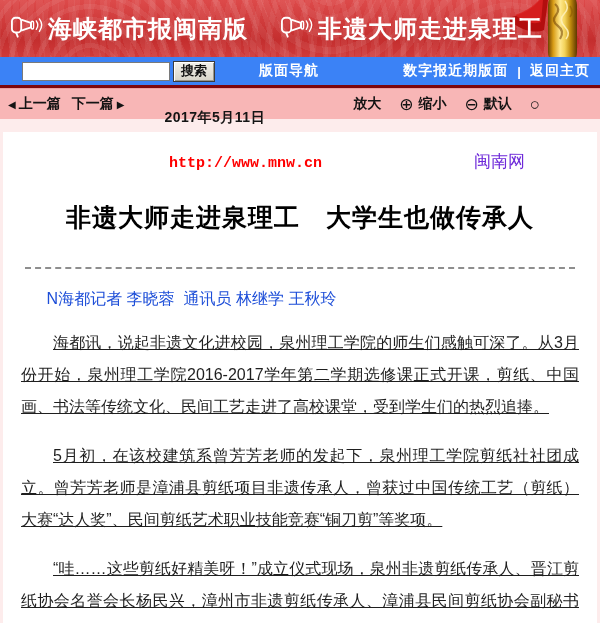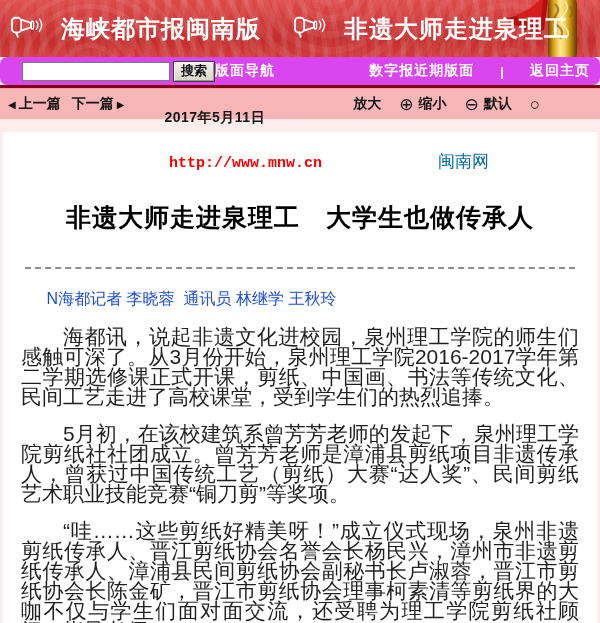--- a/index.html
+++ b/index.html
@@ -24,59 +24,59 @@
   .banner::before {
     content: "";
     position: absolute; inset: 0;
     background:
       repeating-radial-gradient(circle at 15% 130%, rgba(255,255,255,.07) 0 5px, transparent 5px 13px),
       repeating-radial-gradient(circle at 55% -30%, rgba(255,255,255,.06) 0 7px, transparent 7px 16px),
       repeating-radial-gradient(circle at 85% 120%, rgba(255,255,255,.05) 0 6px, transparent 6px 15px);
     pointer-events: none;
   }
   .brand {
-    display: flex; align-items: center; gap: 17px;
+    display: flex; align-items: center; gap: 4px;
     color: #fff; font-weight: bold;
     font-size: 24px; letter-spacing: 1px;
     z-index: 1; white-space: nowrap;
   }
   .brand + .brand { margin-left: 32px; }
   .banner-deco { position: absolute; right: 12px; top: 0; z-index: 0; }
 
   
   .toolbar {
     height: 28px;
-    background: #d946ef;
+    background: #3b82f6;
     display: flex; align-items: center;
     padding: 0 10px 0 22px;
     color: #fff;
-    position: relative; z-index: 2; border-radius: 7px;
+    position: relative; z-index: 2;
   }
   .search-input {
     width: 140px; height: 17px;
     border: 1px solid #7a7a7a;
     background: #fff;
     font-size: 12px; padding: 0 3px;
   }
   .search-btn {
     height: 21px; margin-left: 3px; padding: 0 7px;
     background: linear-gradient(#f4f2ec, #d8d4c8);
     border: 1px solid #3c3c3c;
     box-shadow: inset 1px 1px 0 #ffffff, inset -1px -1px 0 #9a9689;
     font-size: 13px; font-weight: bold; color: #111;
     font-family: inherit; cursor: pointer;
   }
   .toolbar-link {
     color: #fff; font-weight: bold; font-size: 14px;
     text-decoration: none; letter-spacing: 1px; cursor: pointer;
   }
-  .board-nav { }
+  .board-nav { margin-left: 44px; }
   .toolbar-right {
     margin-left: auto;
-    display: flex; align-items: center; gap: 26px;
+    display: flex; align-items: center; gap: 9px;
   }
   .toolbar-sep { font-weight: bold; font-size: 13px; }
 
   .maroon-line { height: 3px; background: #7d070c; }
 
   
   .pagenav {
     height: 30px;
     background: #f8b6b6;
     border-top: 1px solid #ec9f9f;
@@ -101,22 +101,22 @@
     box-sizing: border-box;
   }
   .meta-row { display: flex; align-items: baseline; }
   .article-url {
     margin-left: 148px;
     font-family: "Liberation Mono", "DejaVu Sans Mono", monospace;
     font-weight: bold; font-size: 15px;
     color: #ff0000; text-decoration: none; cursor: pointer;
   }
   .site-name {
-    margin-left: auto; margin-right: 90px;
-    color: #0369a1; font-size: 17px;
+    margin-left: auto; margin-right: 54px;
+    color: #6d28d9; font-size: 17px;
     text-decoration: none; cursor: pointer; font-family: Liberation Mono, monospace;
   }
   .article-title {
     margin: 28px 0 0;
     text-align: center;
     font-size: 25px; font-weight: bold; color: #000;
     letter-spacing: 1px;
     white-space: pre-wrap;
   }
   .dash-rule {
@@ -125,22 +125,22 @@
     border-top: 2px dashed #8e8e8e;
   }
   .byline {
     margin: 20px 0 0;
     font-size: 16px; color: #1d4ed8;
     text-indent: 1.6em;
     white-space: pre-wrap;
   }
   .article-p {
     margin: 17px 0 0;
-    font-size: 21px; line-height: 20px; color: #1f1f1f;
-    text-indent: 2em; text-align: justify;
+    font-size: 16px; line-height: 32px; color: #1f1f1f;
+    text-indent: 2em; text-align: justify; text-decoration: underline;
   }
 </style>
 </head>
 <body>
 
 <div class="page">
 
   <header class="banner">
     <div class="brand">
       <span>

